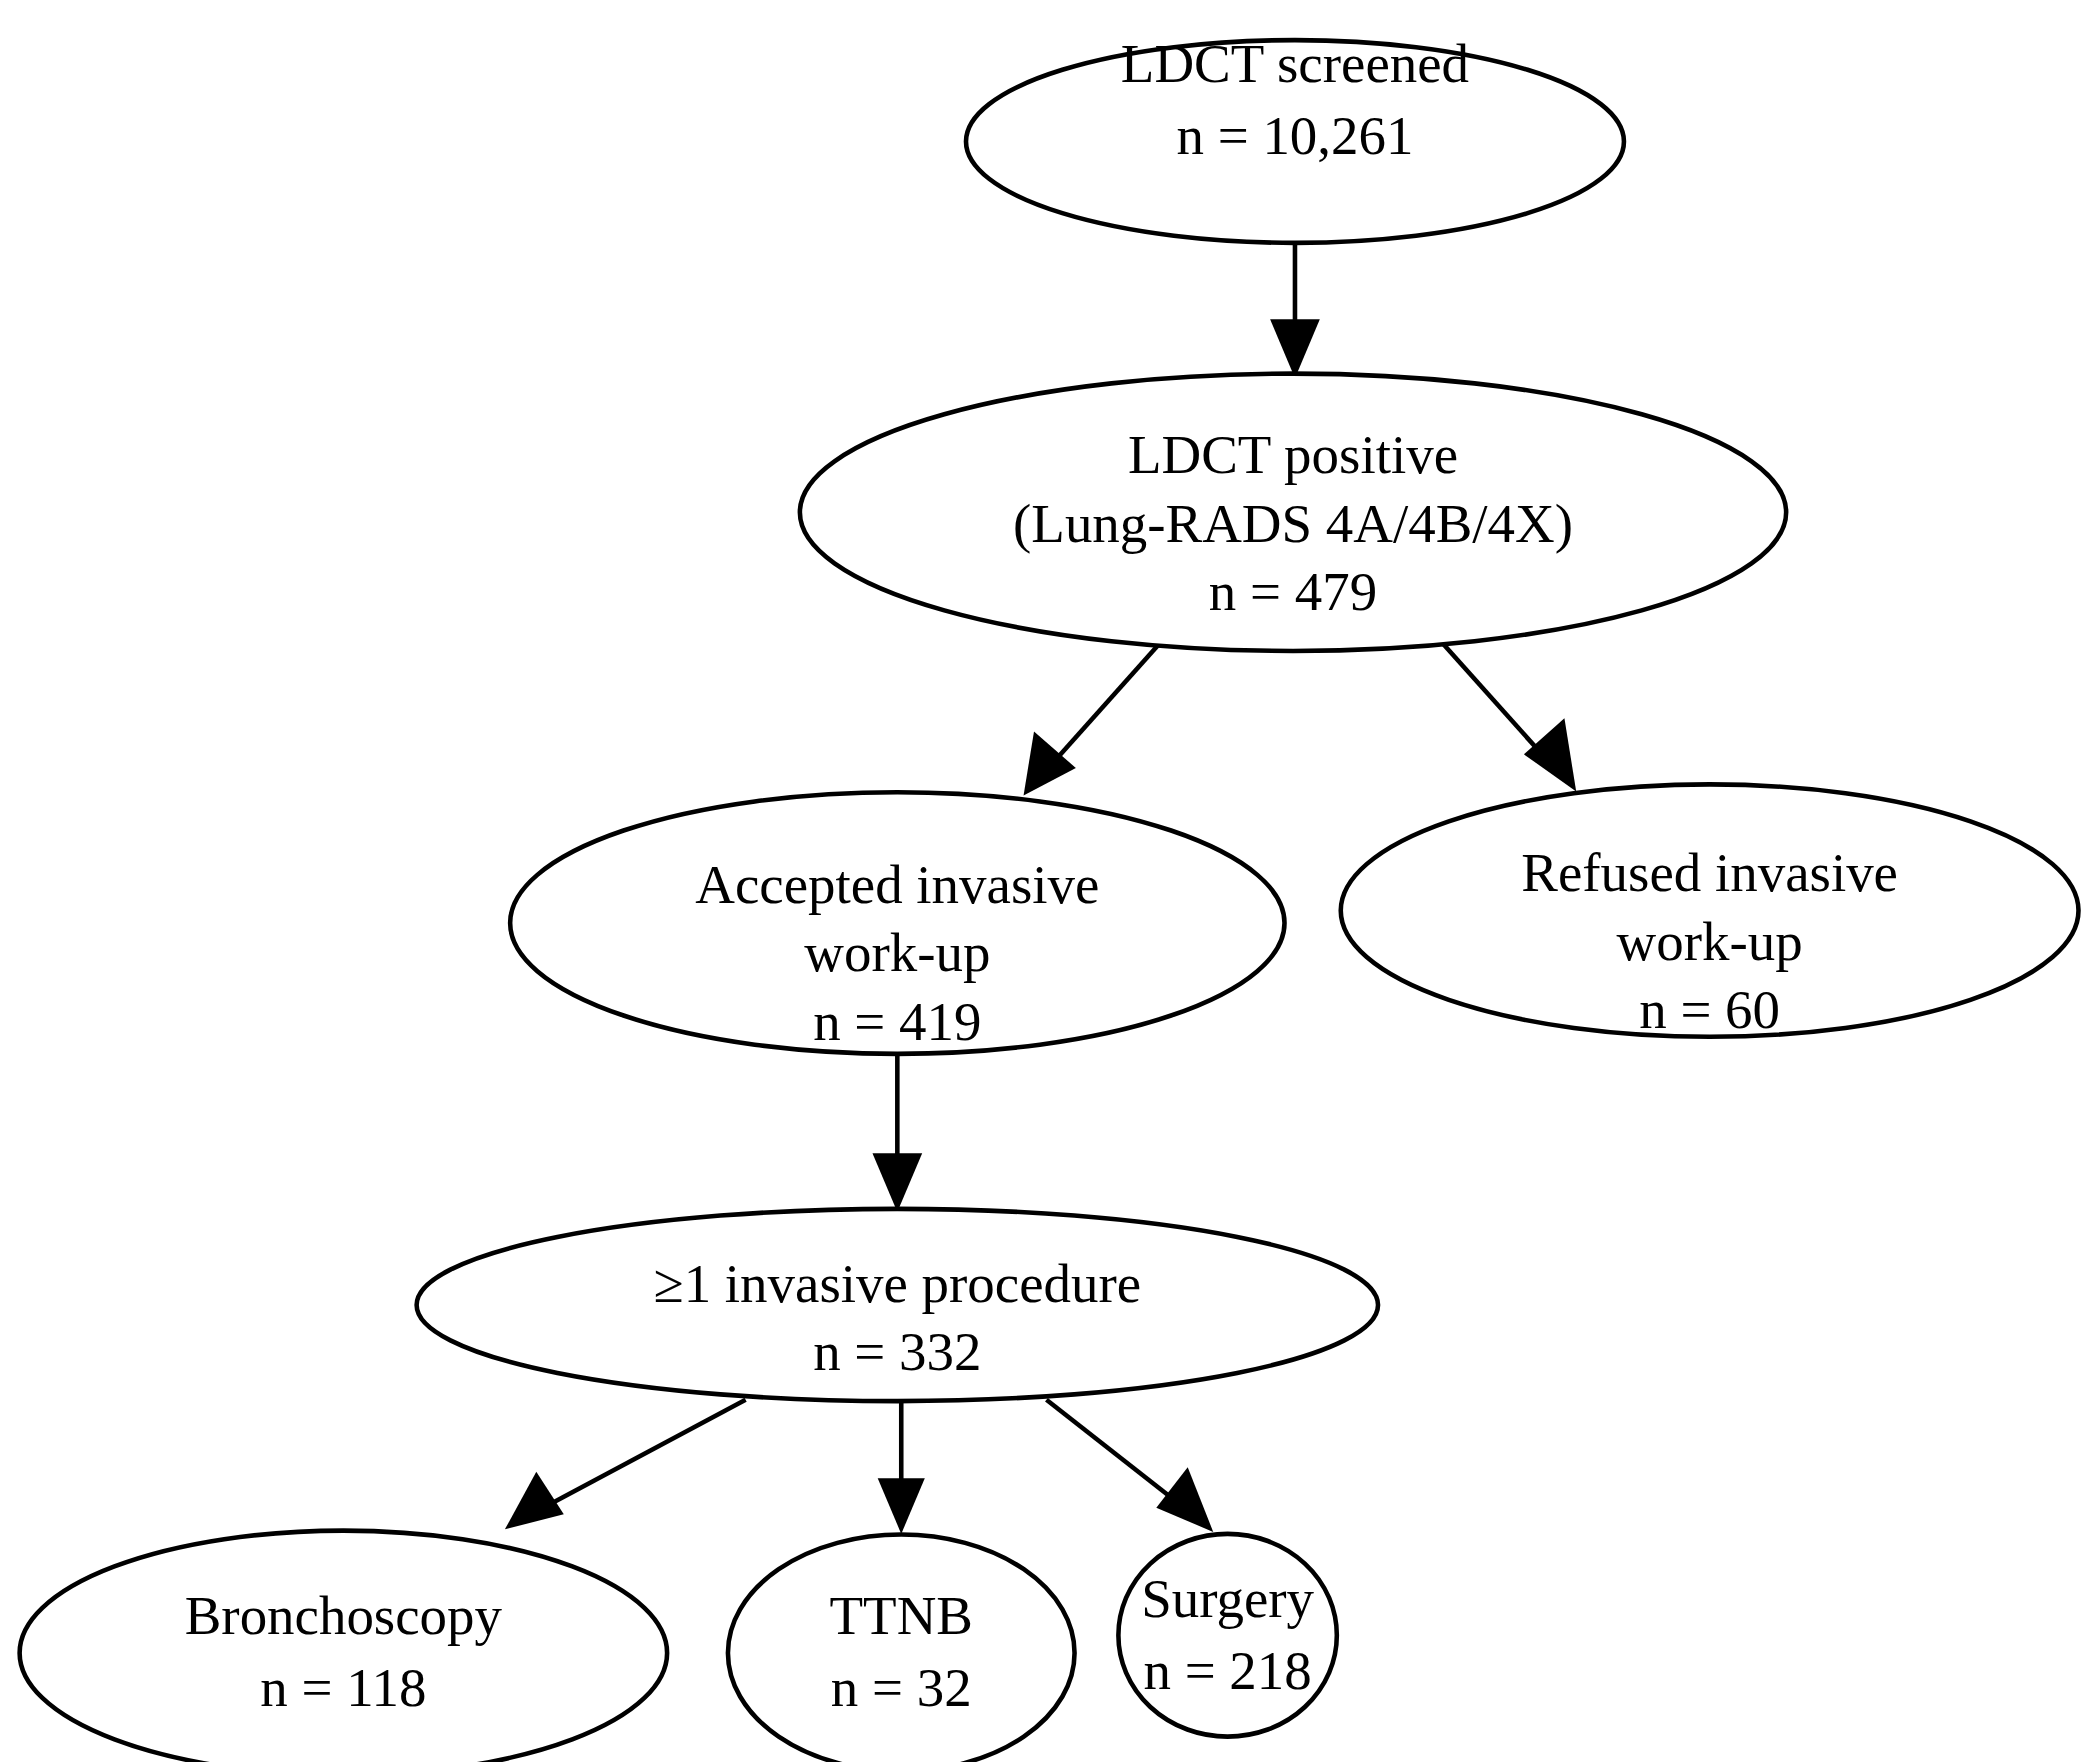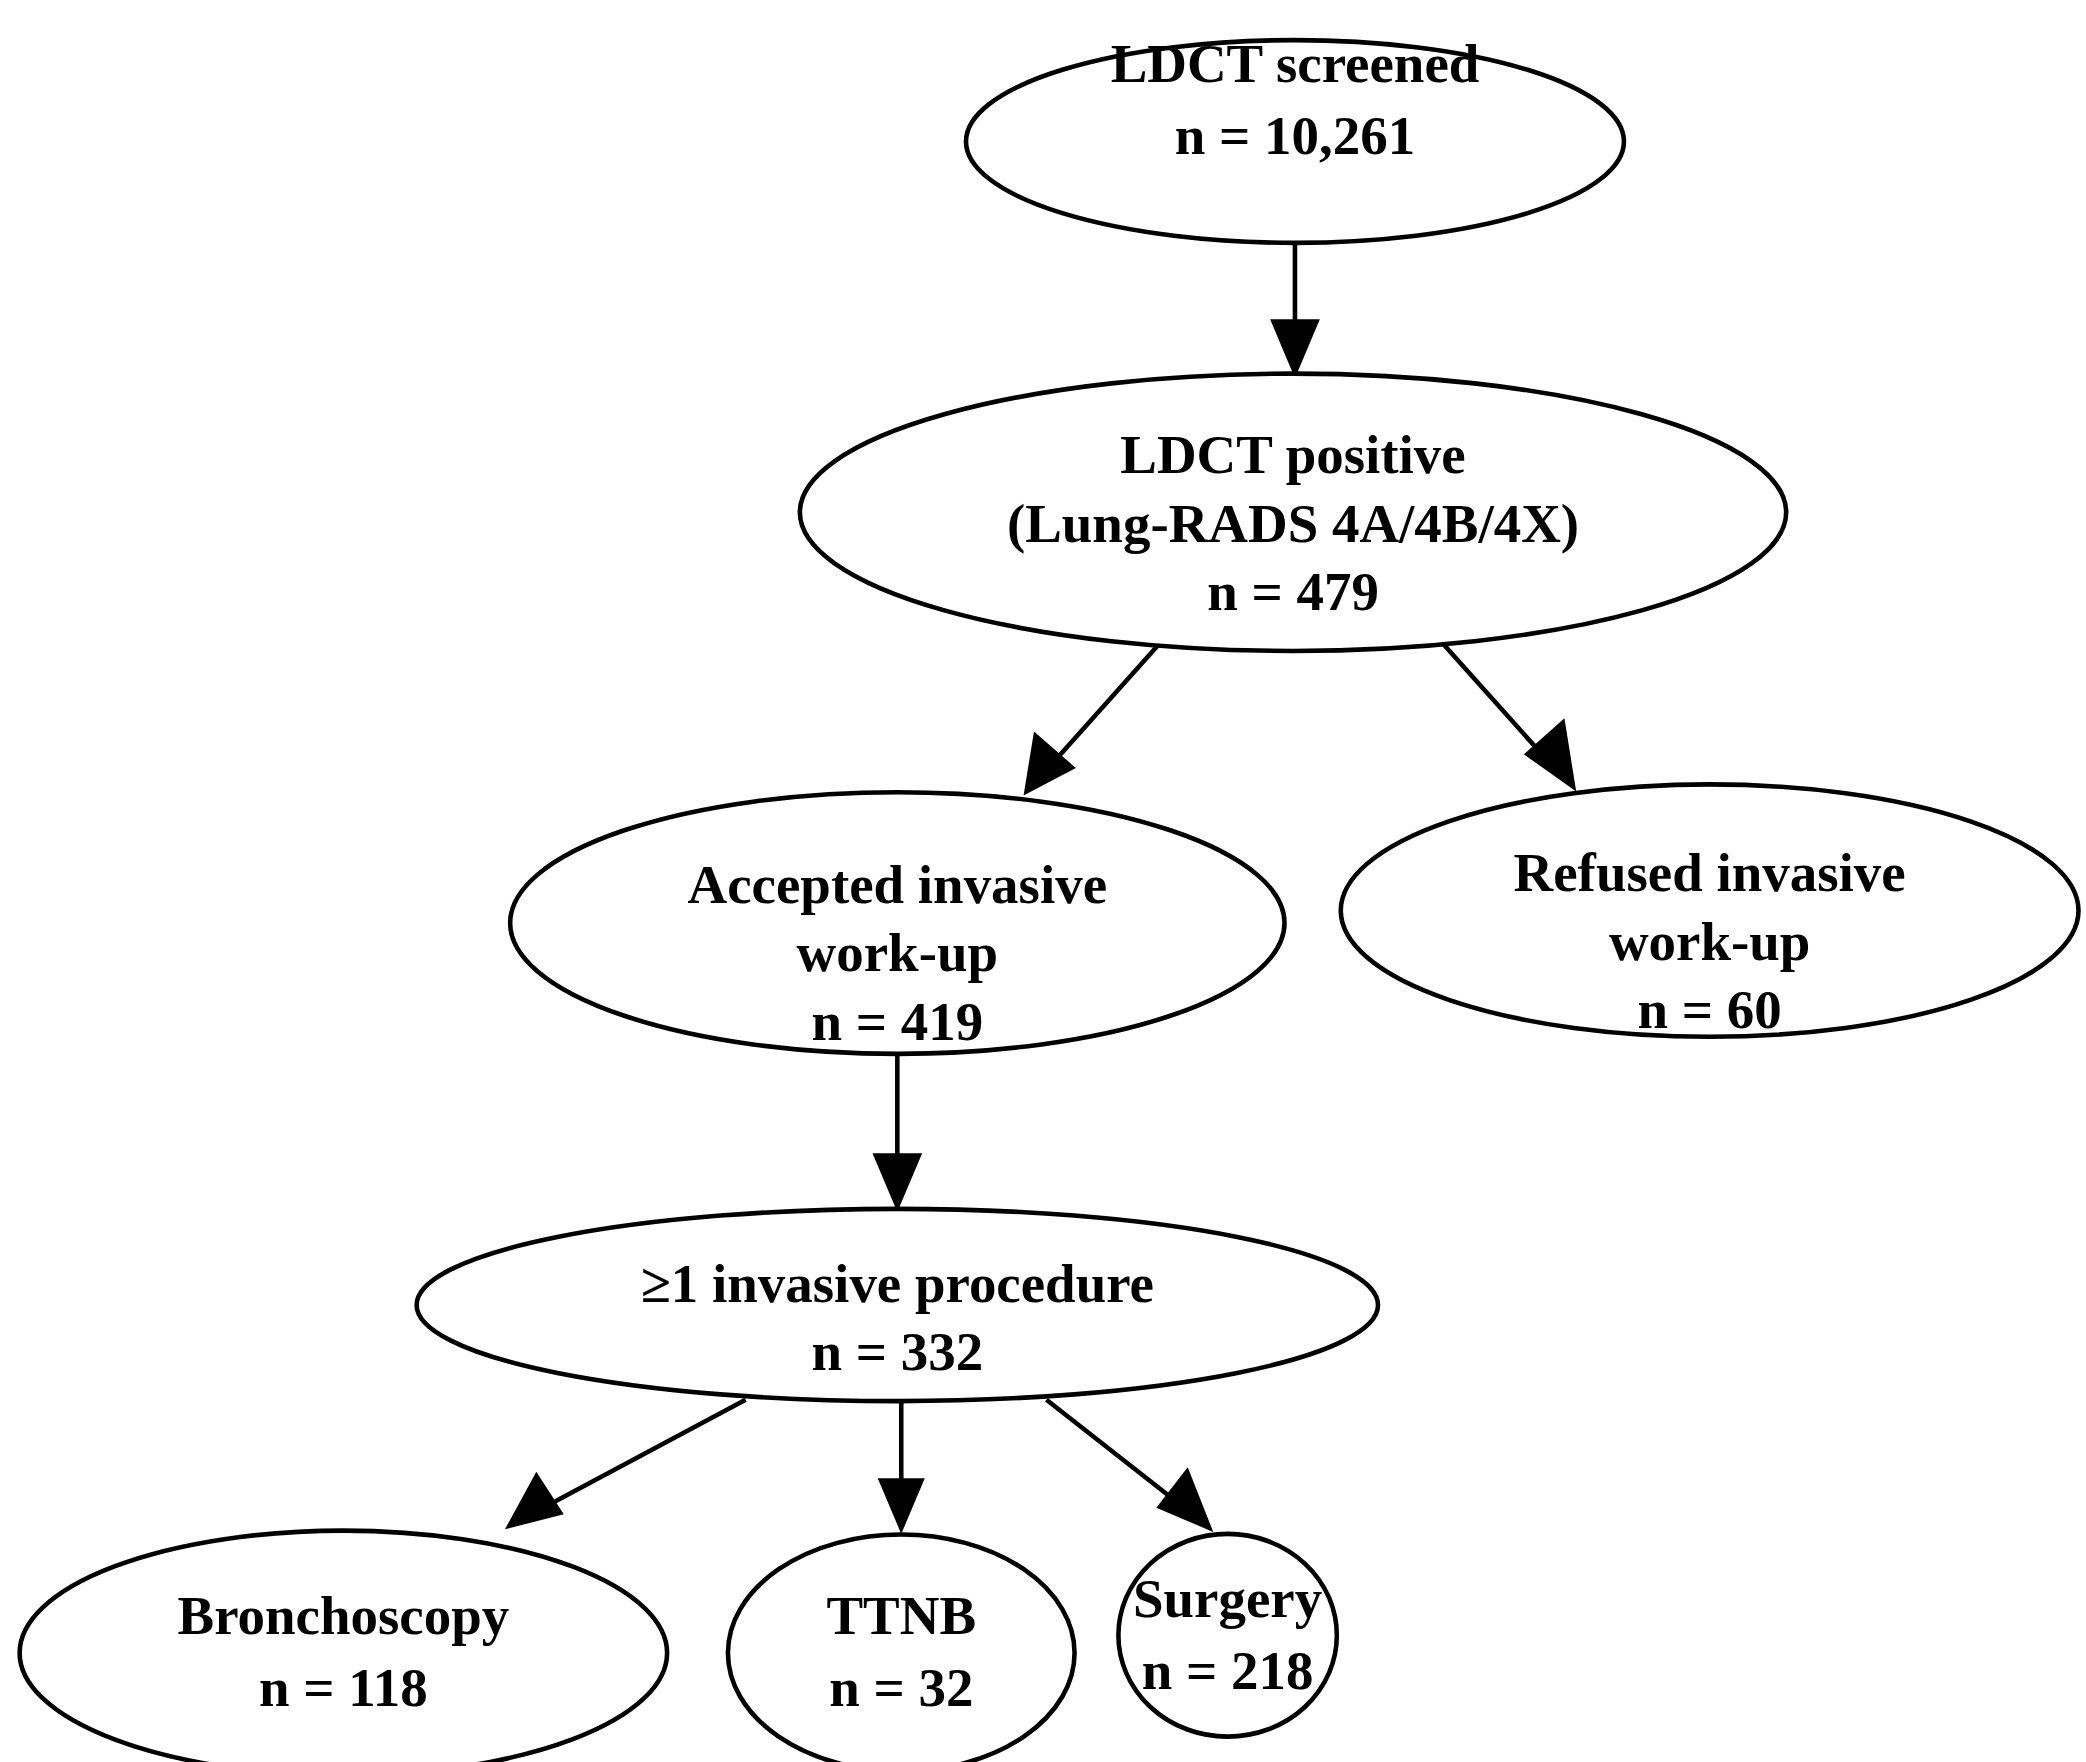--- a/index.html
+++ b/index.html
@@ -10,21 +10,20 @@
   }
   body {
     font-family: "Liberation Serif", "DejaVu Serif", serif;
   }
   #diagram-root {
     position: relative;
     width: 2087px;
     height: 1763px;
     background: #ffffff;
     overflow: hidden;
-    font-weight: bold;
   }
   #flow-svg {
     display: block;
     width: 2087px;
     height: 1763px;
   }
   .node-ellipse {
     fill: #ffffff;
     stroke: #000000;
     stroke-width: 7;

